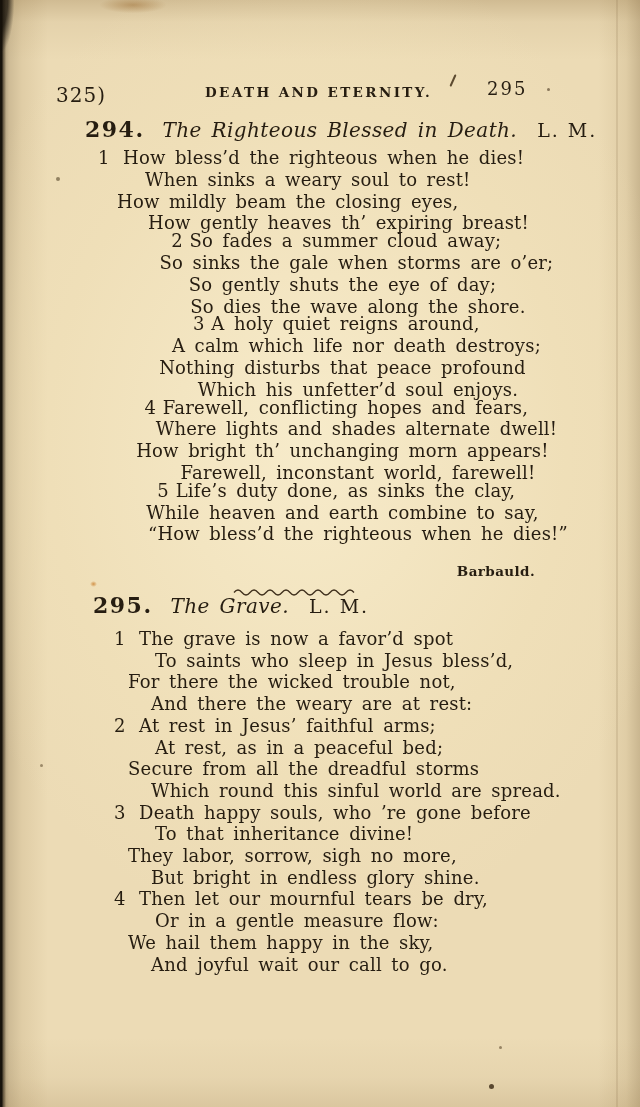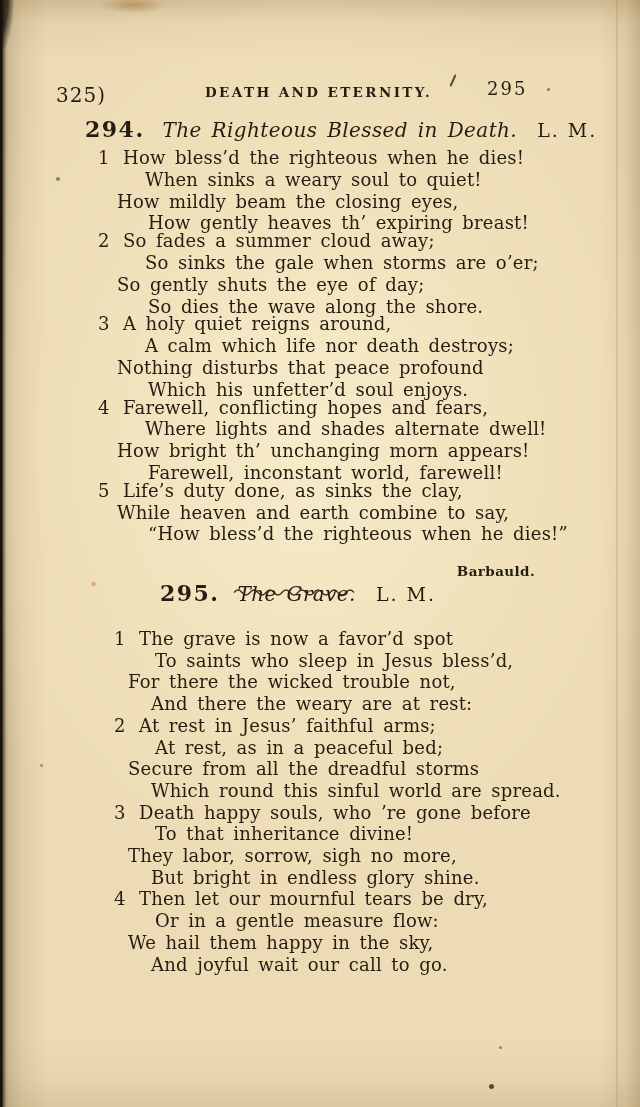--- a/index.html
+++ b/index.html
@@ -29,28 +29,28 @@
   .sig{position:absolute;left:56px;top:83px;font-size:20px;letter-spacing:1px;}
   .running-title{position:absolute;left:205px;top:84px;font-size:13.5px;font-weight:700;letter-spacing:2.4px;}
   .page-num{position:absolute;left:487px;top:78px;font-size:18px;letter-spacing:2px;}
 
   
   .hymn-title{position:absolute;white-space:nowrap;}
   .ht-num{font-weight:700;font-size:22px;letter-spacing:1.5px;}
   .ht-name{font-style:italic;font-size:20px;margin-left:18px;letter-spacing:.4px;word-spacing:3px;}
   .ht-meter{font-size:19px;margin-left:20px;letter-spacing:2px;}
   #title-294{left:85px;top:116px;}
-  #title-295{left:93px;top:580px;width:410px;text-align:center;}
+  #title-295{left:93px;top:592px;width:410px;}
 
   
   .hymn-body{position:absolute;left:98px;font-size:18px;line-height:21.8px;
     letter-spacing:.2px;word-spacing:3.5px;white-space:nowrap;}
   #body-294{top:147px;}
   #body-295{top:628px;line-height:21.7px;margin-left:16px;}
-  #body-294 .stanza + .stanza{margin-top:-4px;}
+  #body-294 .stanza + .stanza{margin-top:-4px;text-align:center;}
   .line{margin:0;}
   .num{display:inline-block;width:25px;}
   #body-294 .l2{padding-left:47px;}
   #body-294 .l3{padding-left:19px;}
   #body-294 .l4{padding-left:50px;}
   #body-295 .l2{padding-left:41px;}
   #body-295 .l3{padding-left:14px;}
   #body-295 .l4{padding-left:37px;}
 
   .attribution{position:absolute;right:105px;top:563px;font-size:13.5px;font-weight:700;letter-spacing:.4px;}
@@ -77,21 +77,21 @@
   <div class="running-title">DEATH AND ETERNITY.</div>
   <div class="page-num">295</div>
 
   <div class="hymn-title" id="title-294">
     <span class="ht-num">294.</span><span class="ht-name">The Righteous Blessed in Death.</span><span class="ht-meter">L. M.</span>
   </div>
 
   <div class="hymn-body" id="body-294">
     <div class="stanza">
       <p class="line l1"><span class="num">1</span><span>How bless’d the righteous when he dies!</span></p>
-      <p class="line l2">When sinks a weary soul to quiet!</p>
+      <p class="line l2">When sinks a weary soul to rest!</p>
       <p class="line l3">How mildly beam the closing eyes,</p>
       <p class="line l4">How gently heaves th’ expiring breast!</p>
     </div>
     <div class="stanza">
       <p class="line l1"><span class="num">2</span><span>So fades a summer cloud away;</span></p>
       <p class="line l2">So sinks the gale when storms are o’er;</p>
       <p class="line l3">So gently shuts the eye of day;</p>
       <p class="line l4">So dies the wave along the shore.</p>
     </div>
     <div class="stanza">

